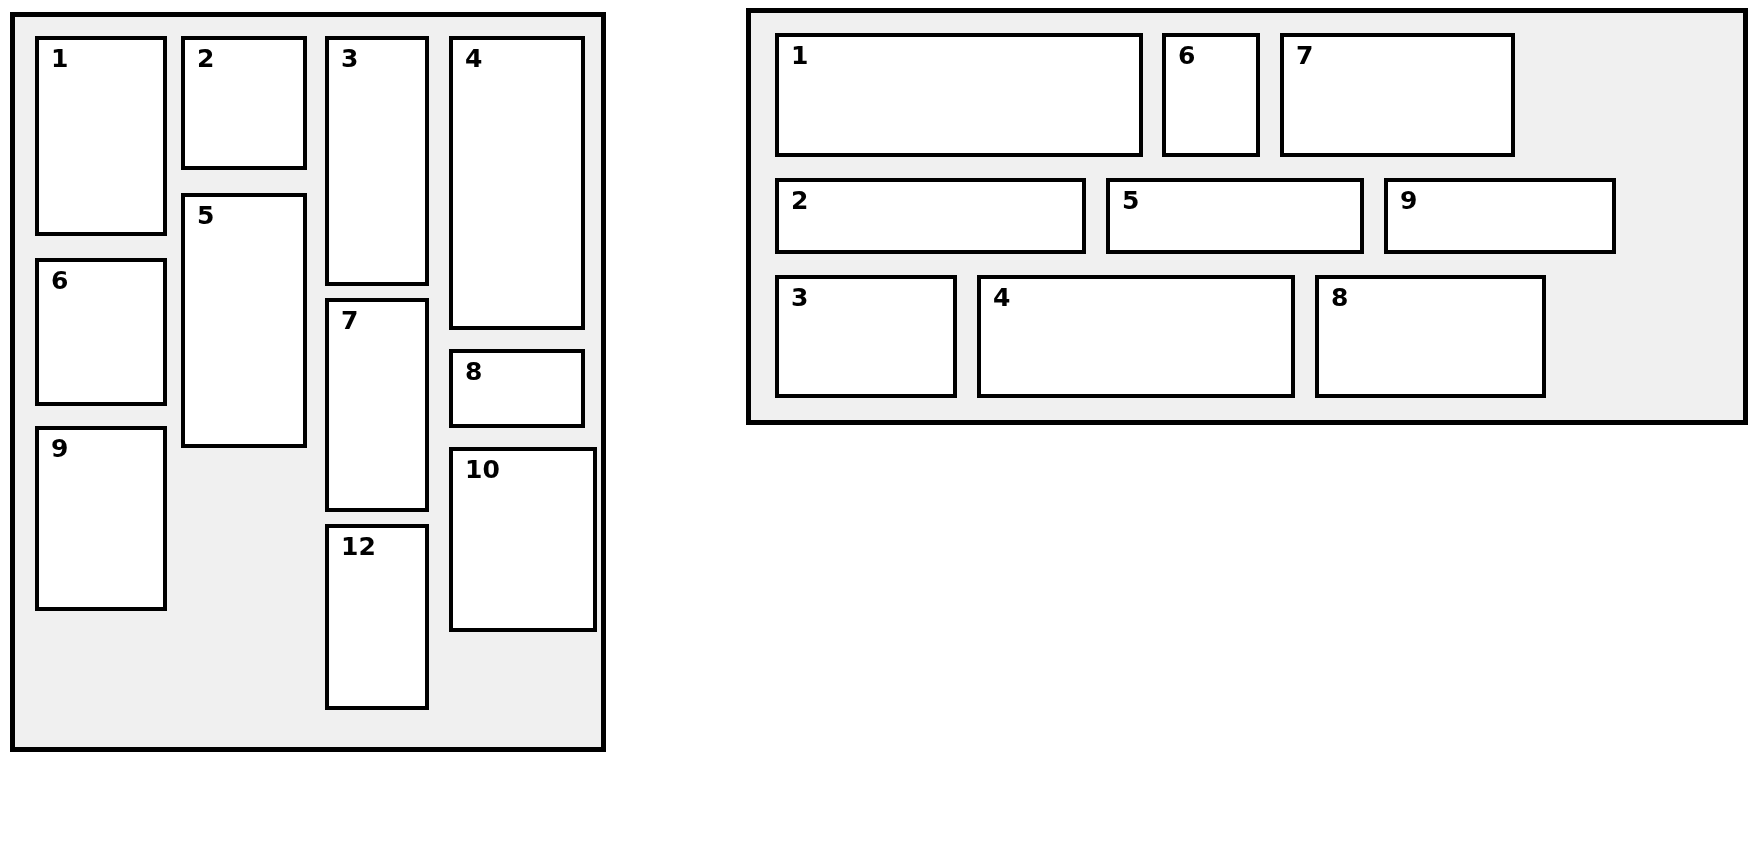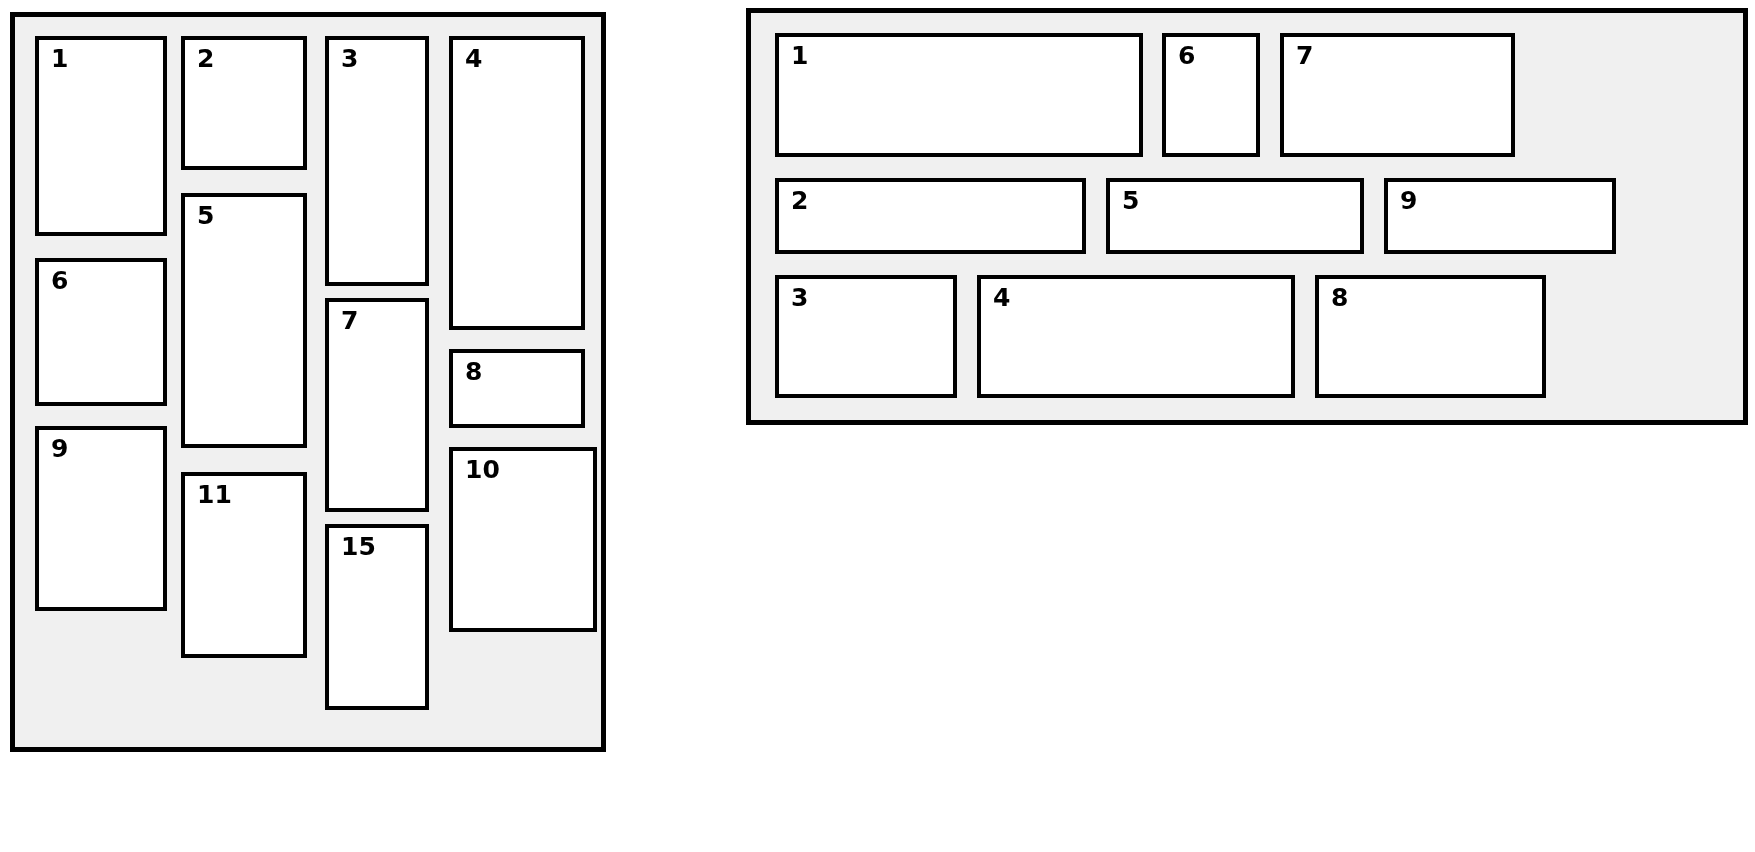--- a/index.html
+++ b/index.html
@@ -73,25 +73,22 @@
       </div>
       <div class="box" style="left: 434px; top: 332px; width: 136px; height: 79px; background: rgb(255, 255, 255); border-color: rgb(0, 0, 0);">
         <span class="box-label">8</span>
       </div>
       <div class="box" style="left: 20px; top: 409px; width: 132px; height: 185px; background: rgb(255, 255, 255); border-color: rgb(0, 0, 0);">
         <span class="box-label">9</span>
       </div>
       <div class="box" style="left: 434px; top: 430px; width: 148px; height: 185px; background: rgb(255, 255, 255); border-color: rgb(0, 0, 0);">
         <span class="box-label">10</span>
       </div>
-      <div class="box" style="left: 166px; top: 455px; width: 126px; height: 186px; background: rgb(255, 255, 255); border-color: rgb(0, 0, 0);">
-        <span class="box-label">11</span>
-      </div>
       <div class="box" style="left: 310px; top: 507px; width: 104px; height: 186px; background: rgb(255, 255, 255); border-color: rgb(0, 0, 0);">
-        <span class="box-label">15</span>
+        <span class="box-label">12</span>
       </div>
     </div>
     <div class="panel" style="left: 746px; top: 8px; width: 1002px; height: 417px; background: rgb(240, 240, 240); border-color: rgb(0, 0, 0);">
       <div class="box" style="left: 24px; top: 20px; width: 368px; height: 124px; background: rgb(255, 255, 255); border-color: rgb(0, 0, 0);">
         <span class="box-label">1</span>
       </div>
       <div class="box" style="left: 411px; top: 20px; width: 98px; height: 124px; background: rgb(255, 255, 255); border-color: rgb(0, 0, 0);">
         <span class="box-label">6</span>
       </div>
       <div class="box" style="left: 529px; top: 20px; width: 235px; height: 124px; background: rgb(255, 255, 255); border-color: rgb(0, 0, 0);">

